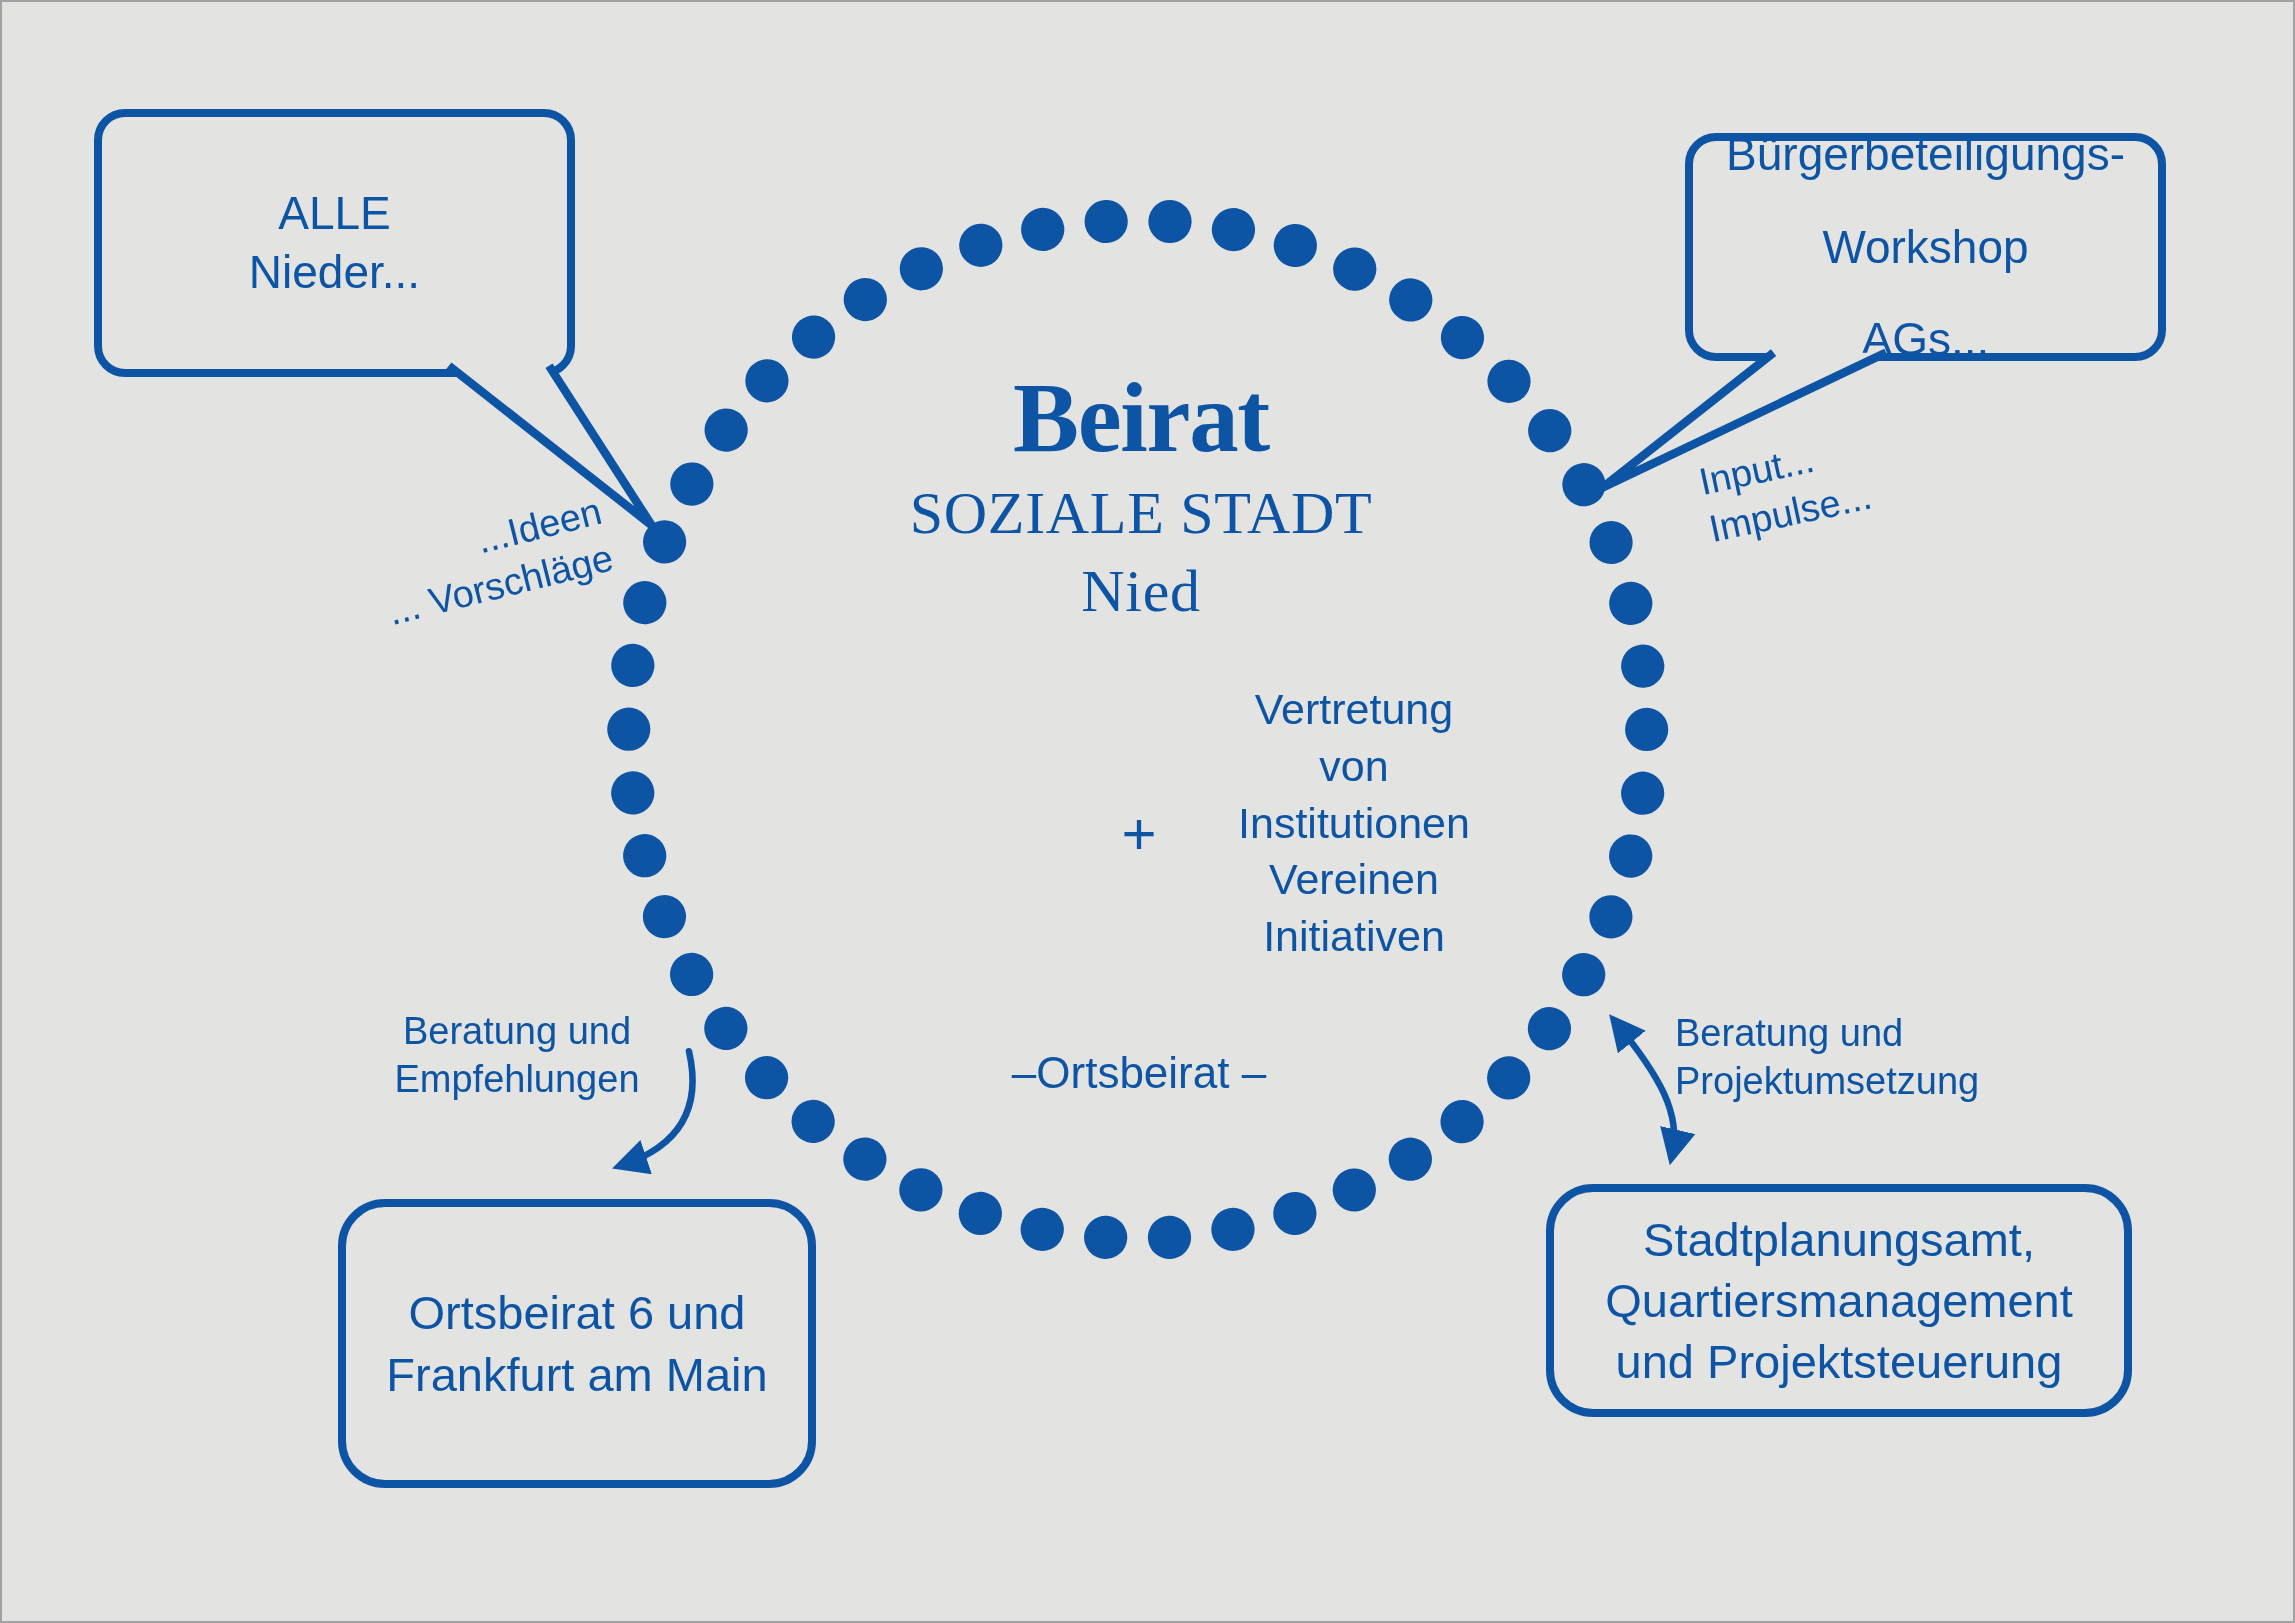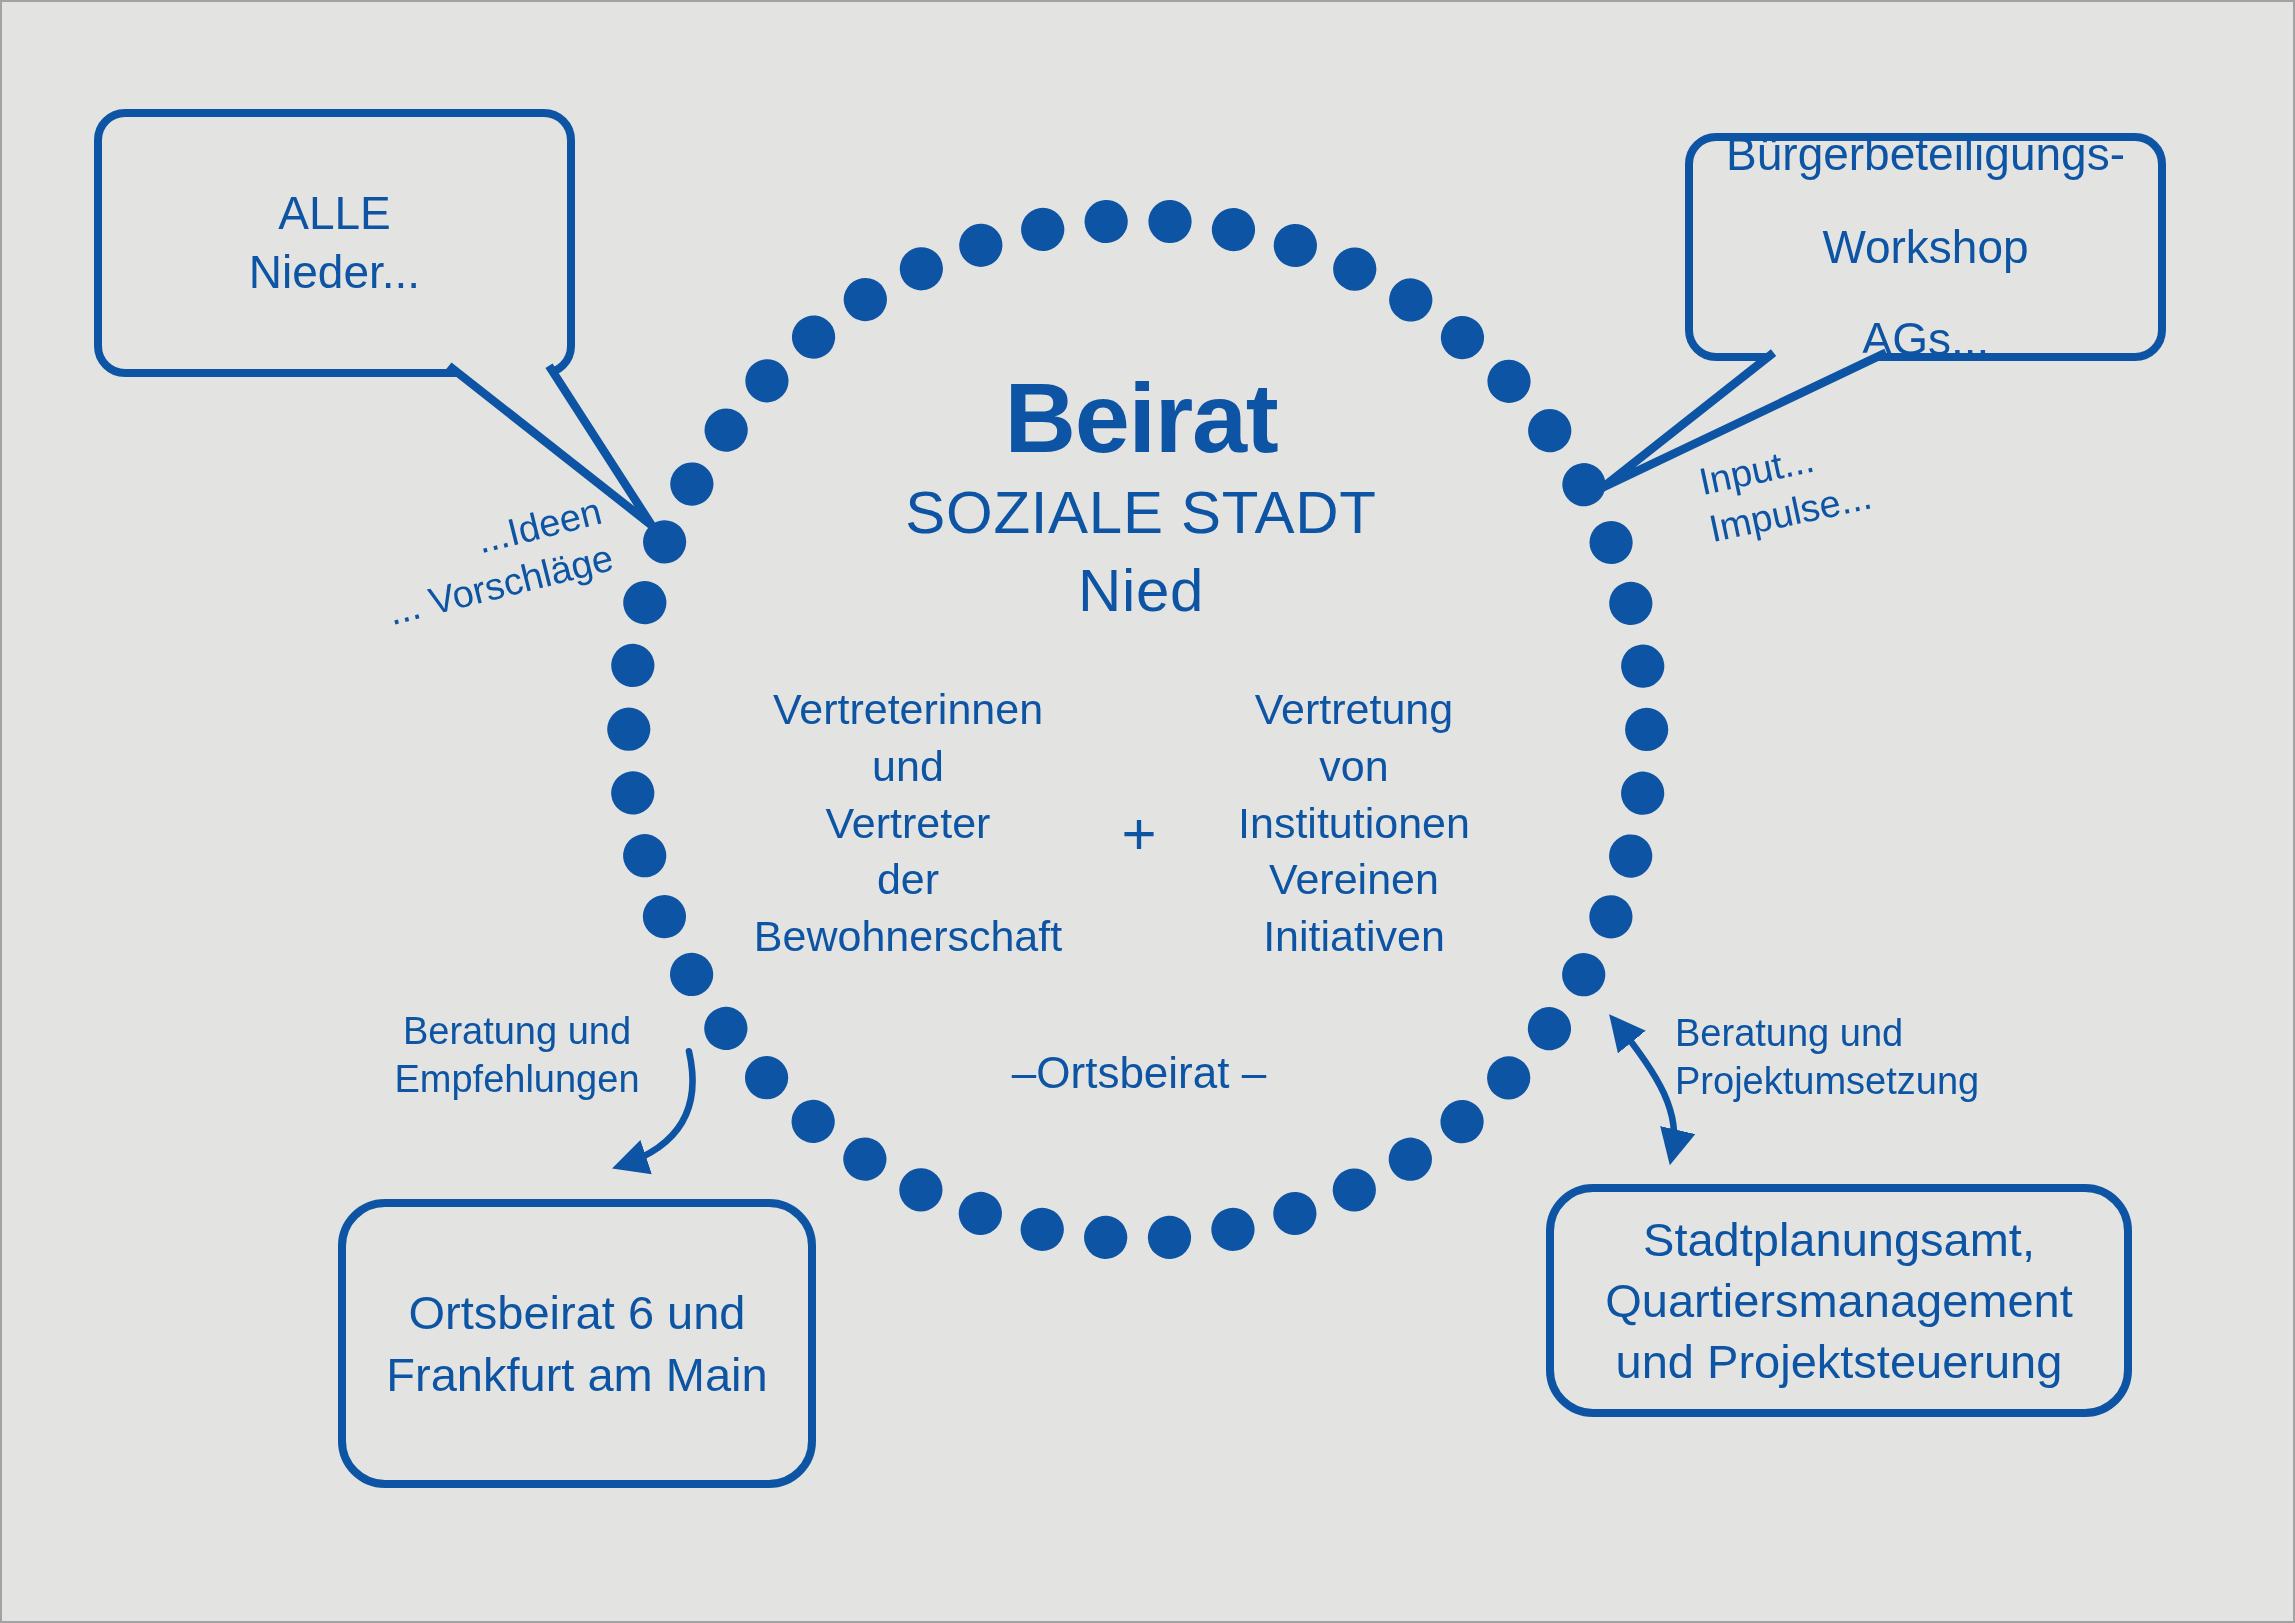--- a/index.html
+++ b/index.html
@@ -8,21 +8,21 @@
     width:2295px; height:1623px;
     background:var(--background,#e3e3e1);
     border:2px solid #a2a2a2;
     box-sizing:border-box;
     overflow:hidden;
     font-family:"Liberation Sans", sans-serif;
     color:var(--accent,#0d55a4);
   }
 
   
-  .center-stack { position:absolute; left:1139px; top:361px; transform:translateX(-50%); text-align:center; white-space:nowrap; }
+  .center-stack { position:absolute; left:1139px; top:361px; transform:translateX(-50%); text-align:center; white-space:nowrap;font-family:Liberation Serif, serif; }
   .title { font-size:99px; font-weight:bold; line-height:1.12; letter-spacing:-1.3px; }
   .subtitle { font-size:60px; line-height:1.3; letter-spacing:0.7px; }
 
   
   .column { position:absolute; top:679px; transform:translateX(-50%); text-align:center; font-size:43px; line-height:1.32; white-space:nowrap; }
   .column-left { left:906px; }
   .column-right { left:1352px; }
   .plus { position:absolute; left:1137px; top:797px; transform:translateX(-50%); font-size:60px; }
   .voting { position:absolute; left:1137px; top:1046px; transform:translateX(-50%); font-size:44px; white-space:nowrap; }
 
@@ -57,27 +57,20 @@
 <body>
 
 <div id="canvas">
 
   <div class="center-stack">
     <div class="title">Beirat</div>
     <div class="subtitle">SOZIALE STADT</div>
     <div class="subtitle">Nied</div>
   </div>
 
-  <div class="column column-left">
-    <div>Vertreterinnen</div>
-    <div>und</div>
-    <div>Vertreter</div>
-    <div>der</div>
-    <div>Bewohnerschaft</div>
-  </div>
 
   <div class="plus">+</div>
 
   <div class="column column-right">
     <div>Vertretung</div>
     <div>von</div>
     <div>Institutionen</div>
     <div>Vereinen</div>
     <div>Initiativen</div>
   </div>

